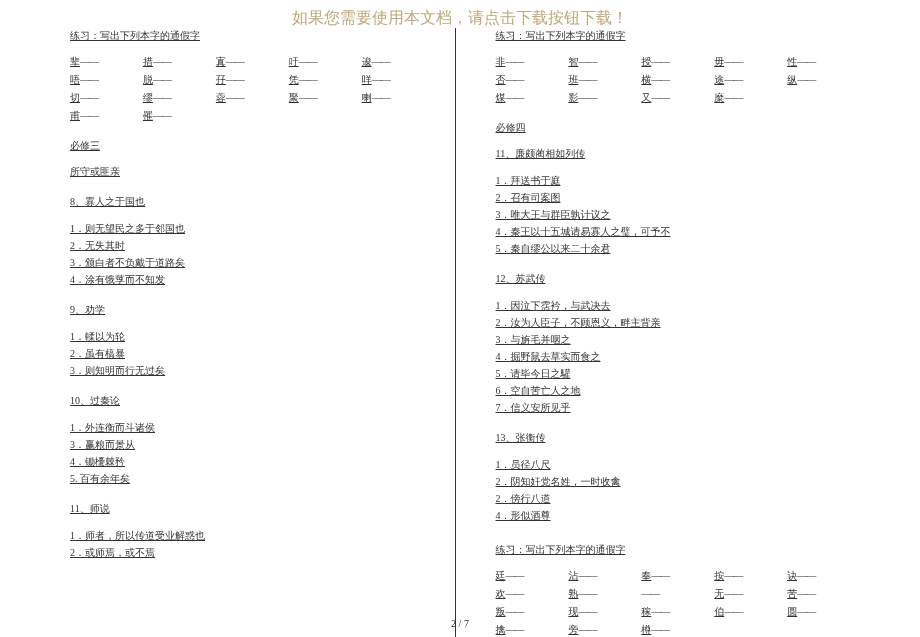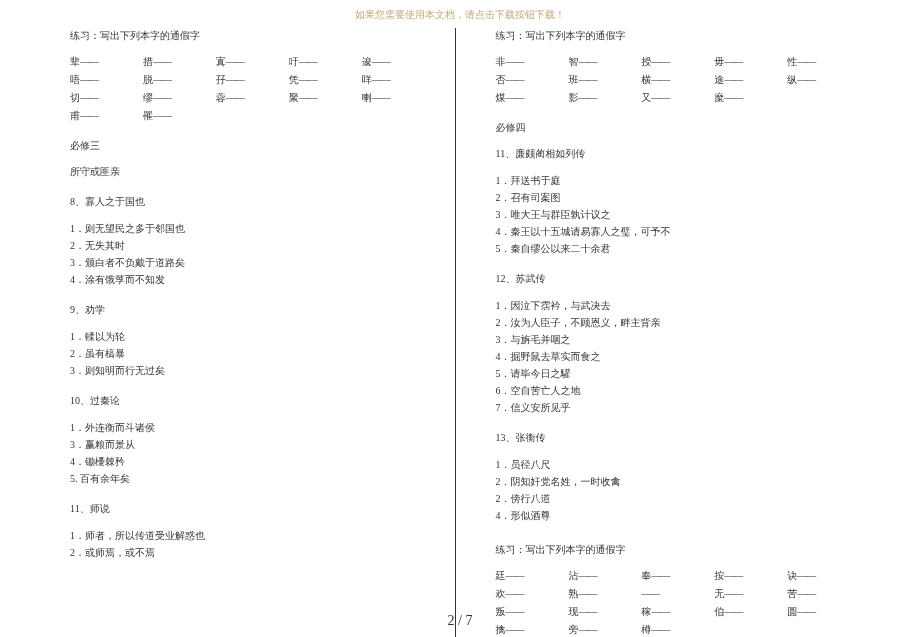--- a/index.html
+++ b/index.html
@@ -12,40 +12,41 @@
       color: #333;
       position: relative;
     }
     .watermark {
       position: absolute;
       top: 8px;
       left: 0;
       right: 0;
       text-align: center;
       color: #c0a878;
-      font-size: 10px;
+      font-size: 16px;
     }
     .page {
       display: flex;
       padding: 28px 50px 10px 70px;
     }
     .col {
       flex: 1;
       padding-right: 20px;
     }
     .col-left {
       border-right: 1px solid #333;
     }
     .col-right {
       padding-left: 40px;
       padding-right: 10px;
     }
     .section {
       margin-bottom: 14px;
       line-height: 1.6;
+      text-decoration: underline;
     }
     .char-row {
       display: flex;
       margin-bottom: 2px;
     }
     .char-item {
       flex: 1;
       white-space: nowrap;
     }
     .char-line {
@@ -57,21 +58,21 @@
     }
     .heading {
       margin-bottom: 10px;
     }
     .pagenum {
       position: absolute;
       bottom: 8px;
       left: 0;
       right: 0;
       text-align: center;
-      font-size: 14px;
+      font-size: 10px;
       color: #333;
     }
   </style>
 </head>
 <body>
 
 <div class="watermark">如果您需要使用本文档，请点击下载按钮下载！</div>
 
 <div class="page">
 

